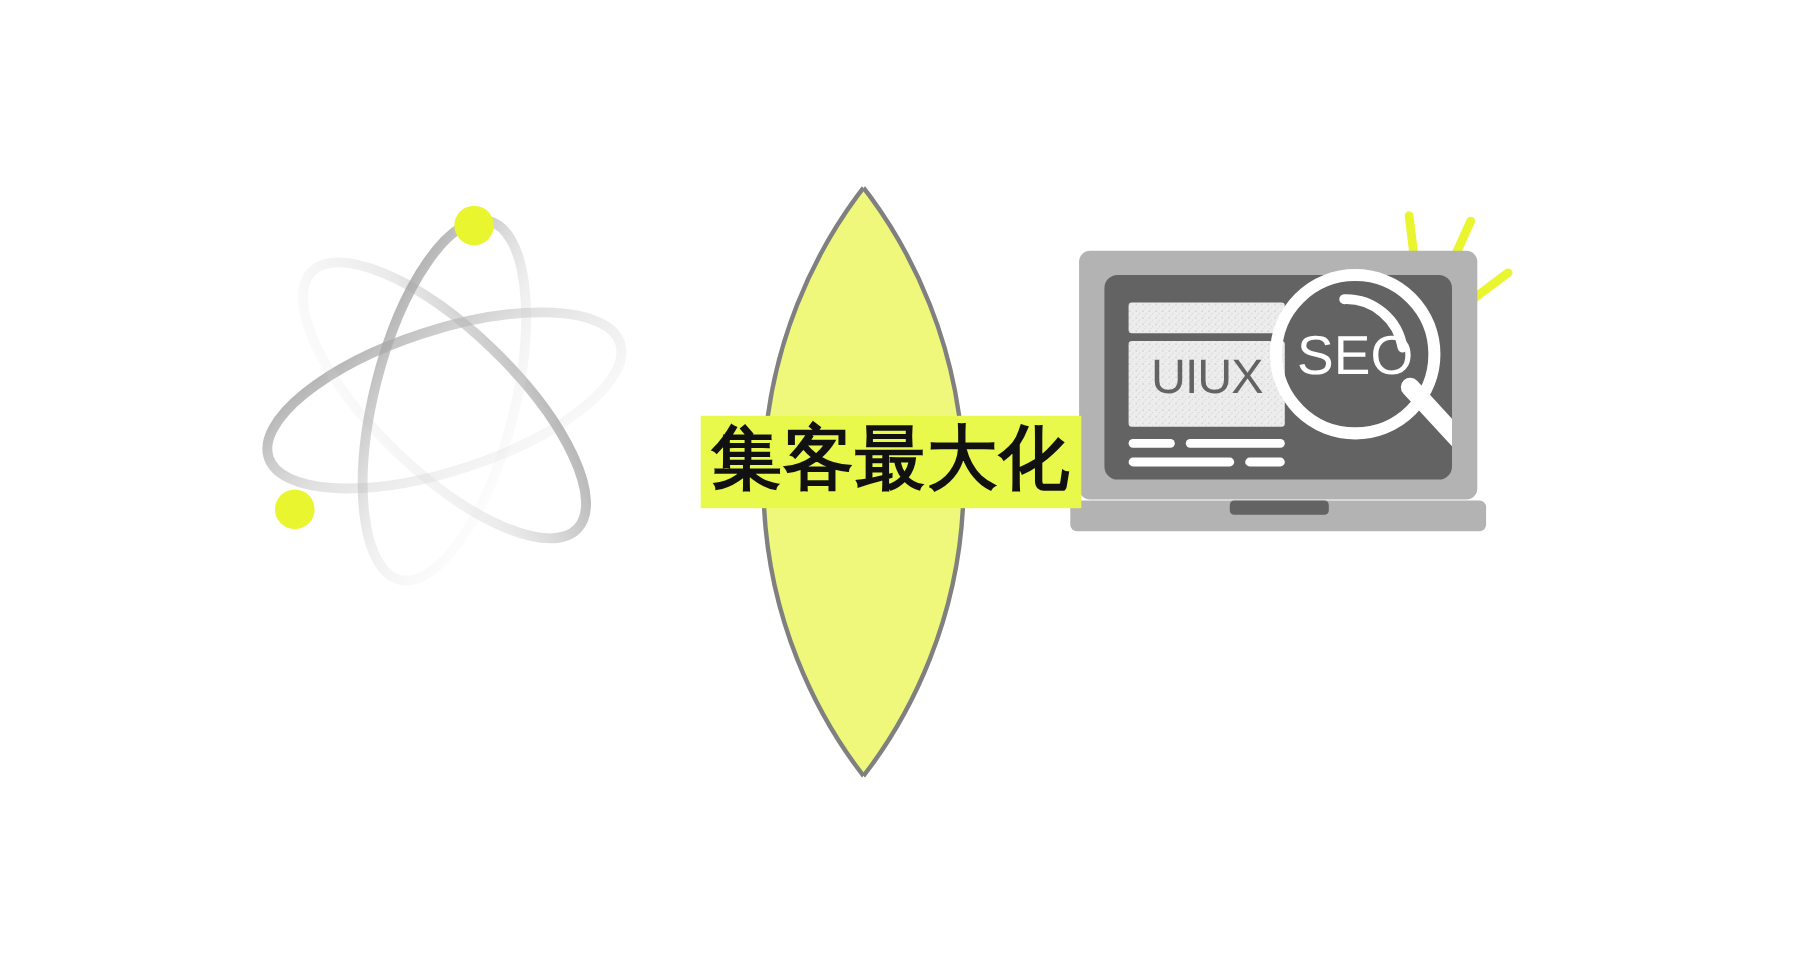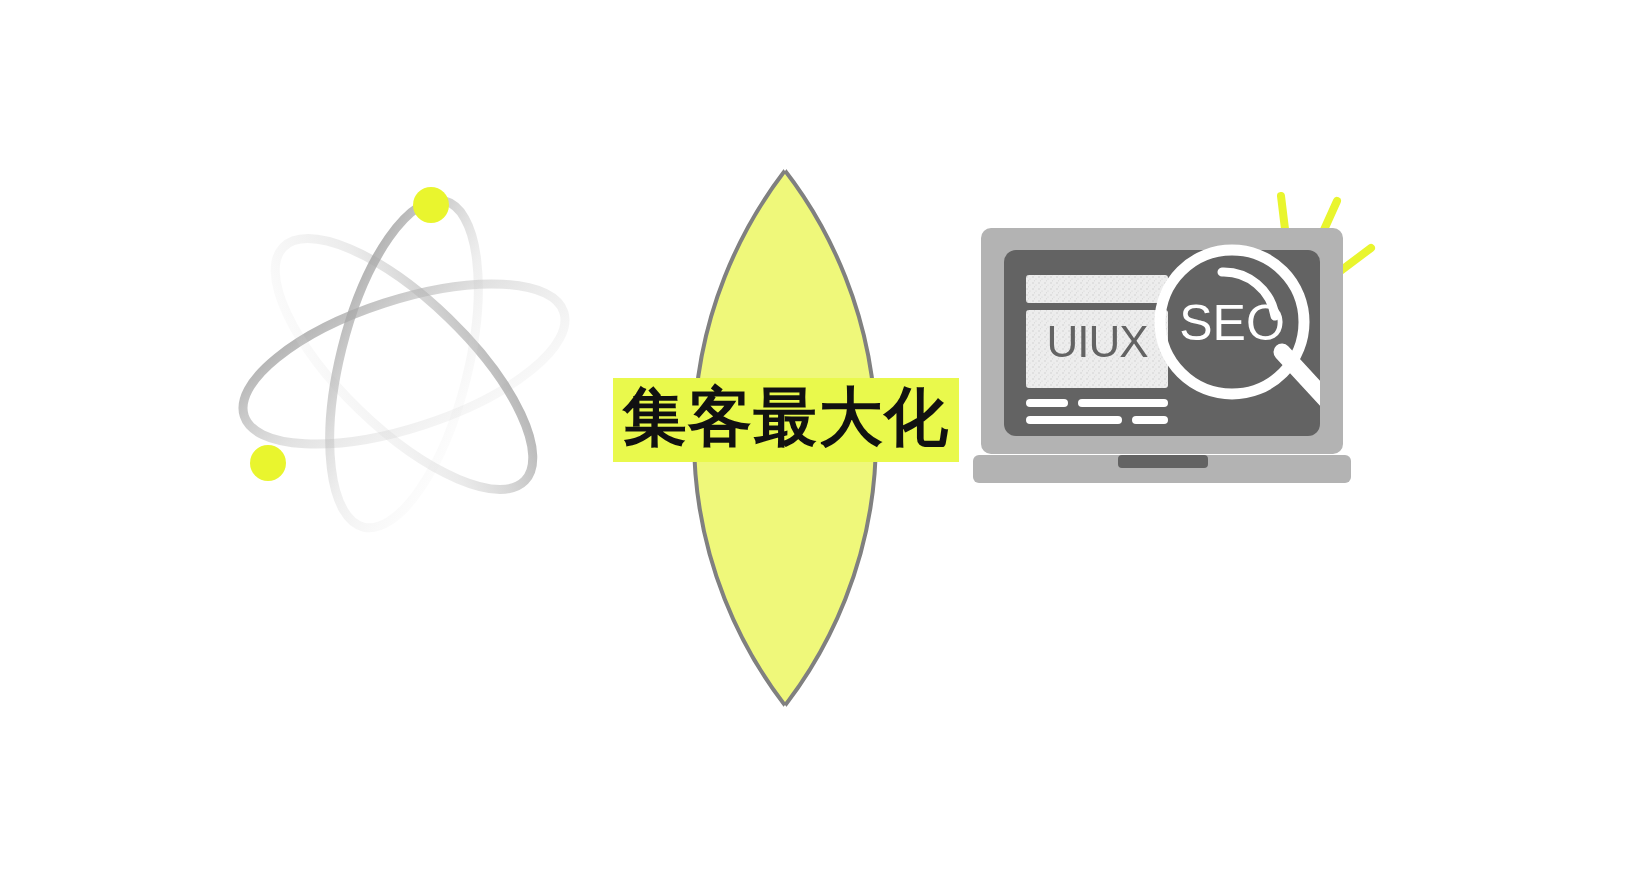--- a/index.html
+++ b/index.html
@@ -29,21 +29,21 @@
     position: absolute;
     left: 0;
     top: 0;
     width: 1644px;
     height: 891px;
     pointer-events: none;
   }
   
   #center-label {
     position: absolute;
-    left: 600px;
+    left: 624px;
     top: 374px;
     width: 372px;
     height: 92px;
     display: flex;
     align-items: center;
     justify-content: center;
     pointer-events: auto;
     text-align: center;
   }
   #center-label .hl {

